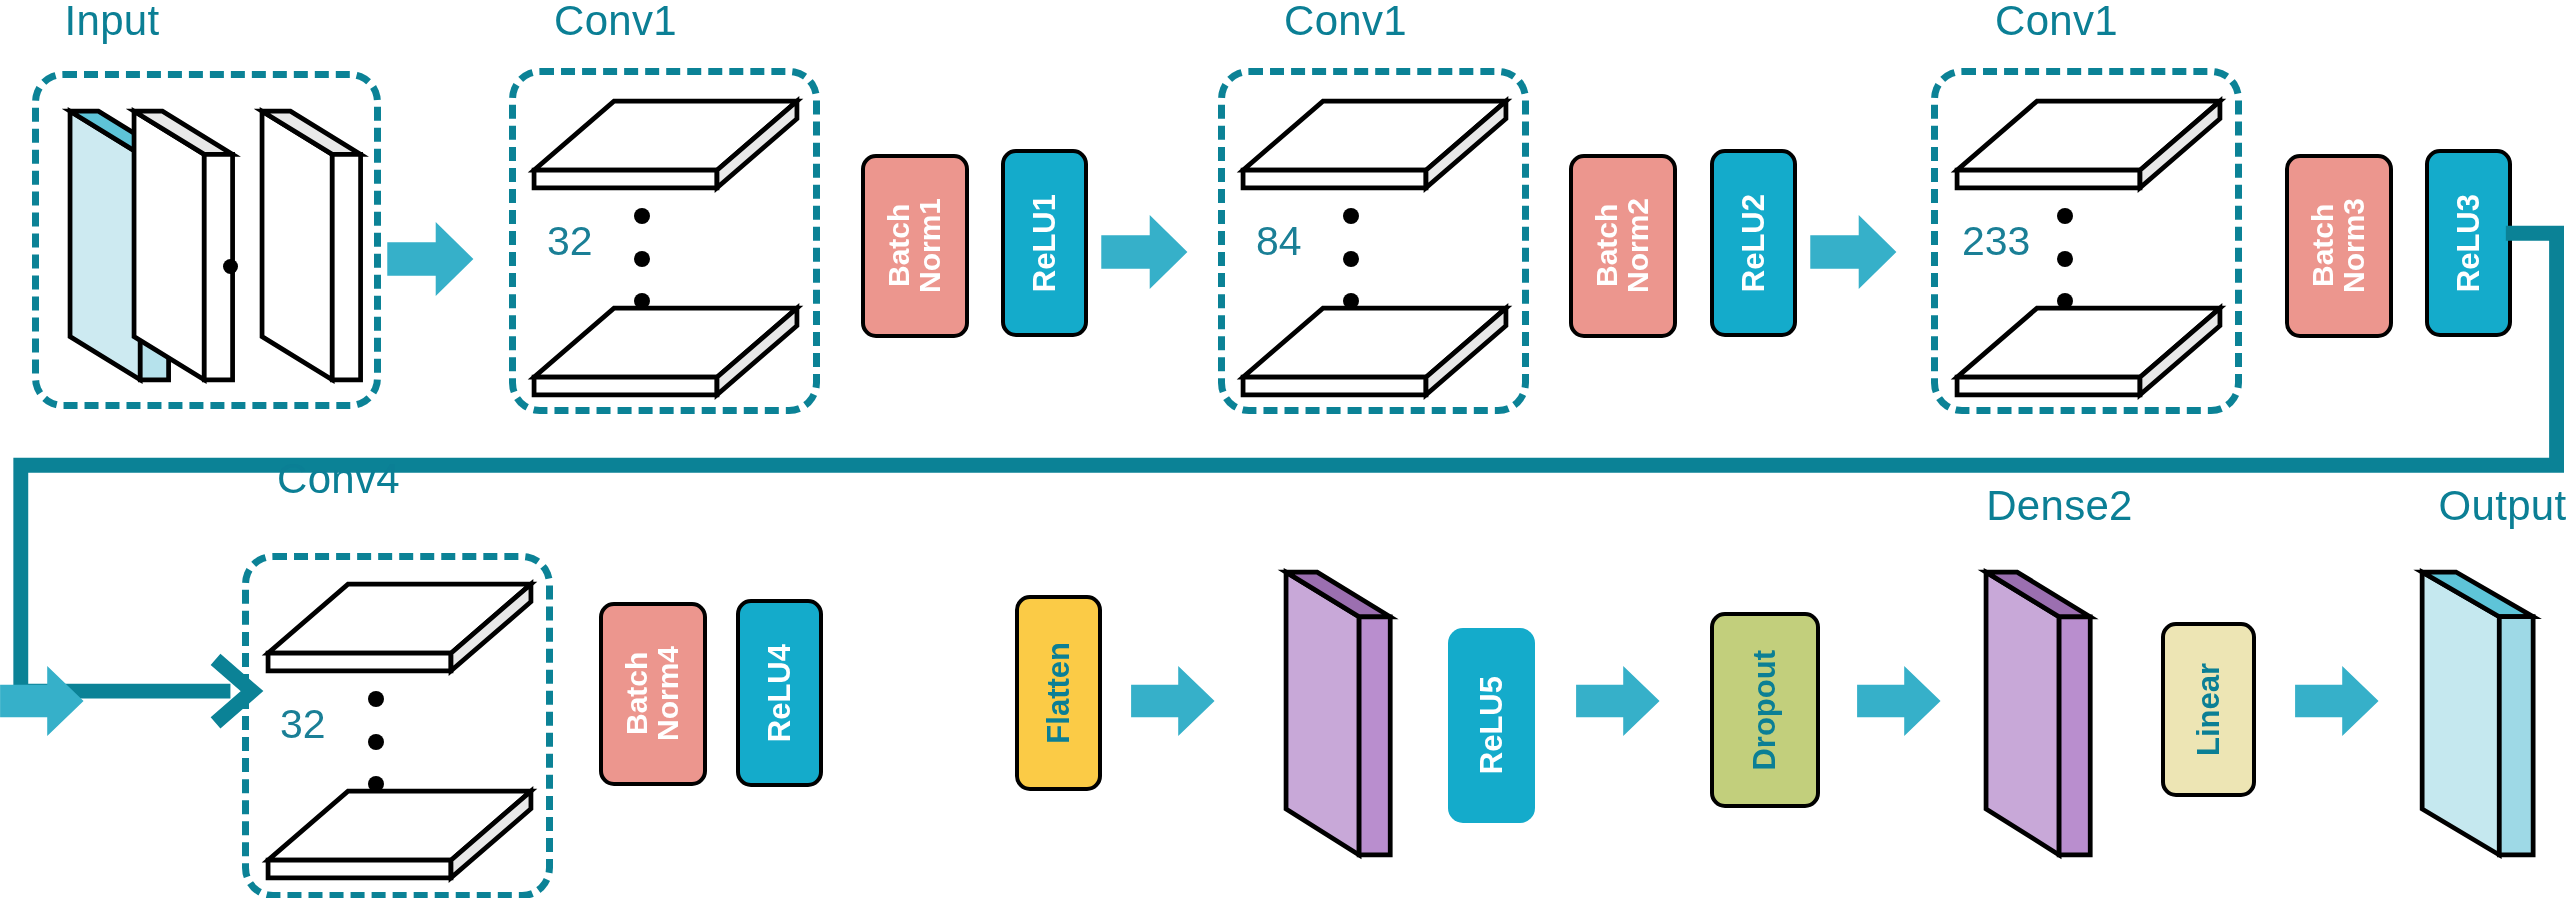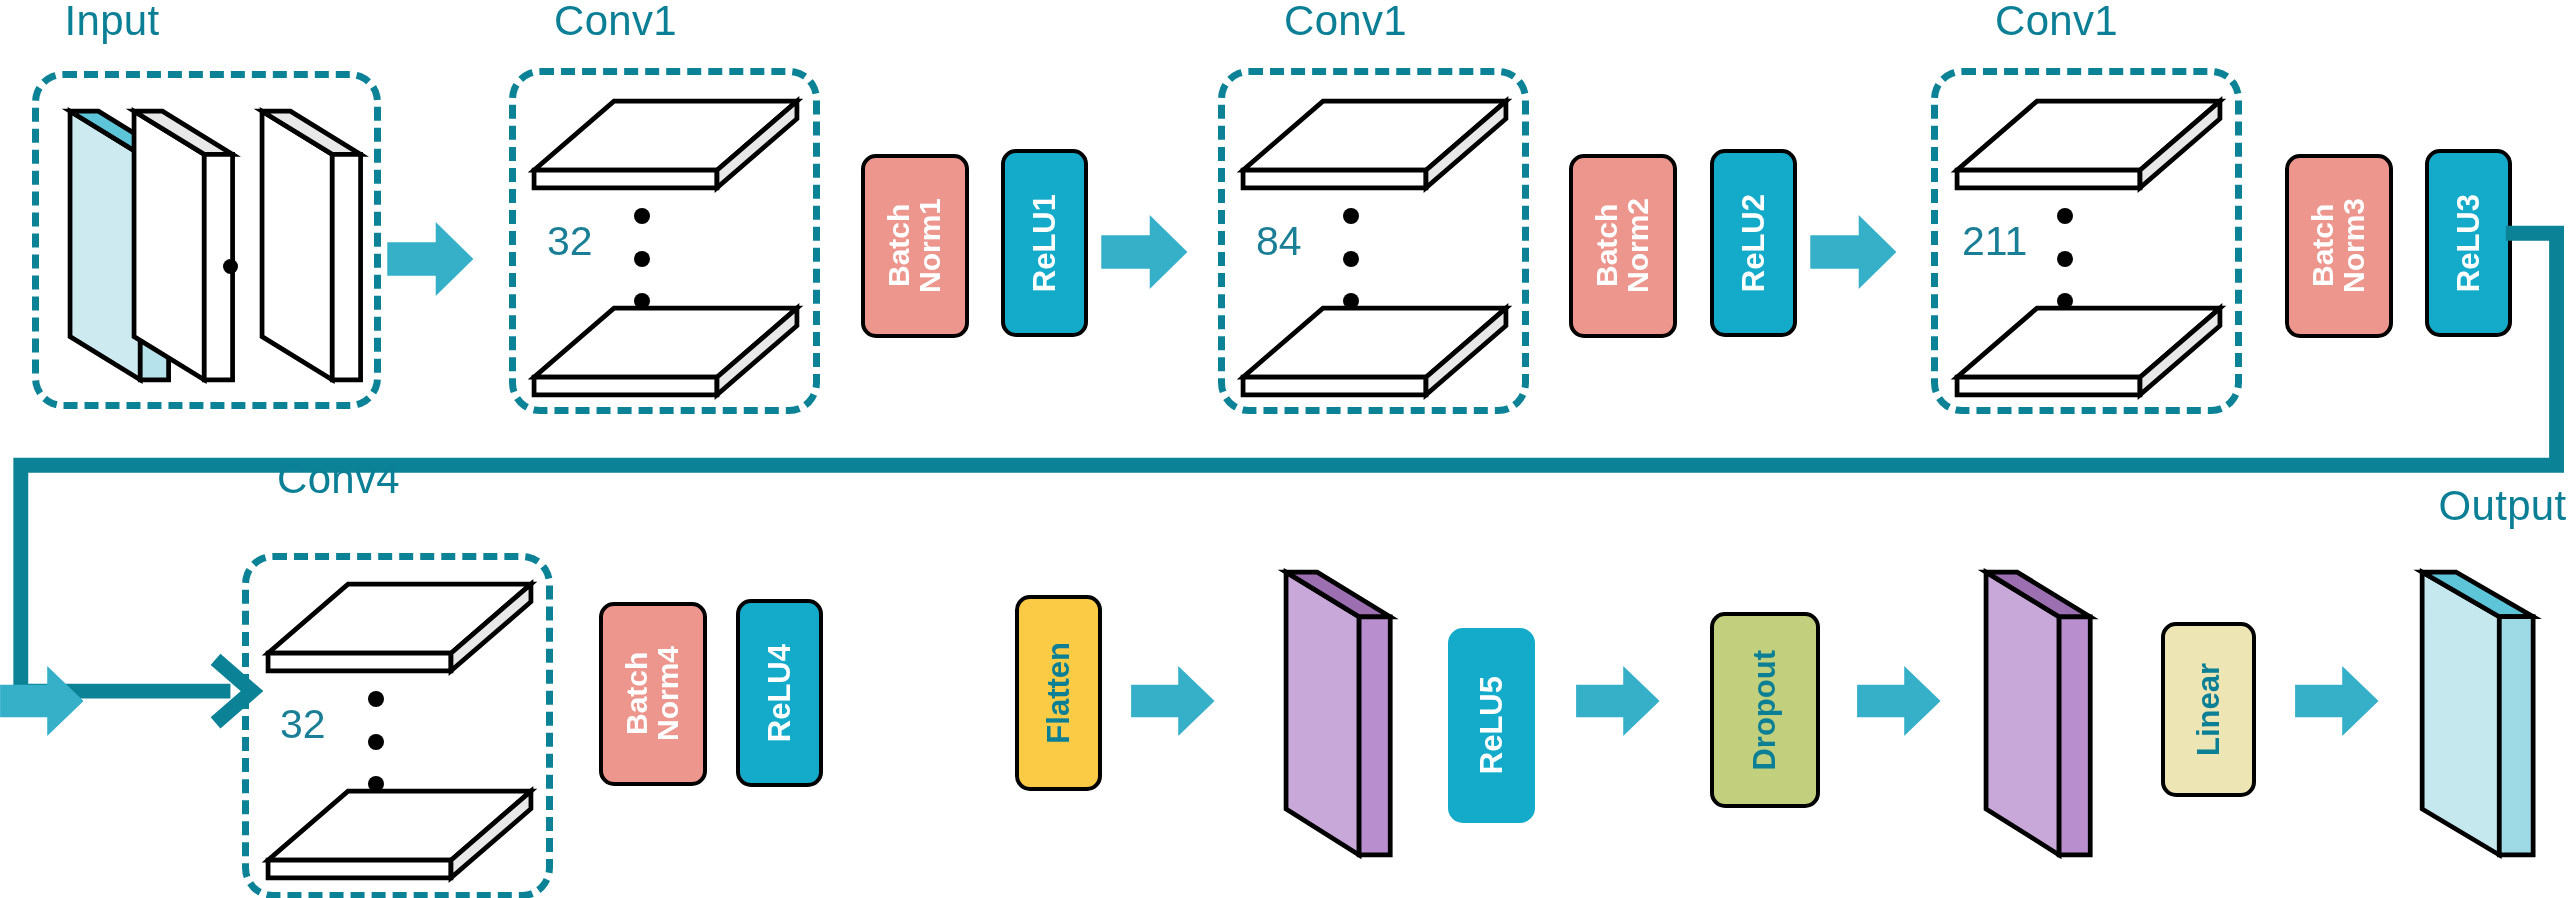--- a/index.html
+++ b/index.html
@@ -187,21 +187,21 @@
       <polygon points="124,6 394,6 276,108 6,108" fill="#ffffff" stroke="#000" stroke-width="7"></polygon>
       <polygon points="6,108 276,108 276,134 6,134" fill="#ffffff" stroke="#000" stroke-width="7"></polygon>
       <polygon points="276,108 394,6 394,32 276,134" fill="#e8e8e8" stroke="#000" stroke-width="7"></polygon>
     </svg>
   </div>
   <div class="vdots" style="left:2056px;top:208px;width:17.6px;height:101px;">
     <i></i>
       <i></i>
       <i></i>
   </div>
-  <div class="chan" style="left:1962px;top:218px;">211</div>
+  <div class="chan" style="left:1962px;top:218px;">233</div>
   <div class="plate" style="left:1953px;top:304px;">
     <svg width="271" height="95" viewBox="0 0 400 140">
       <polygon points="124,6 394,6 276,108 6,108" fill="#ffffff" stroke="#000" stroke-width="7"></polygon>
       <polygon points="6,108 276,108 276,134 6,134" fill="#ffffff" stroke="#000" stroke-width="7"></polygon>
       <polygon points="276,108 394,6 394,32 276,134" fill="#e8e8e8" stroke="#000" stroke-width="7"></polygon>
     </svg>
   </div>
 
   <div class="pill" style="left:2285px;top:154px;width:108px;height:184px;background:#ec968e;">
     <span class="vtext two" style="color:#fff;"><span>Batch</span>
@@ -286,20 +286,21 @@
   <div class="pill" style="left:1710px;top:612px;width:110px;height:196px;background:#c2cf7c;">
     <span class="vtext" style="color:#0b7f95;">Dropout</span>
   </div>
 
   <div class="arrow" style="left:1857px;top:666px;">
     <svg width="85" height="70" viewBox="0 0 126 104">
       <polygon points="0,28 70,28 70,0 124,52 70,104 70,76 0,76" fill="#36b0c9"></polygon>
     </svg>
   </div>
 
+  <div class="grp-title" style="left:1958px;top:482px;width:203px;">Dense2</div>
   <div class="slab" style="left:1982px;top:568px;">
     <svg width="115" height="291" viewBox="0 0 170 430">
       <polygon points="6,6 114,72 114,424 6,356" fill="#c8a8d8" stroke="#000" stroke-width="7"></polygon>
       <polygon points="6,6 52,6 160,72 114,72" fill="#9b6fb0" stroke="#000" stroke-width="7"></polygon>
       <polygon points="114,72 160,72 160,424 114,424" fill="#b98ece" stroke="#000" stroke-width="7"></polygon>
     </svg>
   </div>
 
   <div class="pill" style="left:2161px;top:622px;width:95px;height:175px;background:#ede5b4;">
     <span class="vtext" style="color:#0b7f95;">Linear</span>

